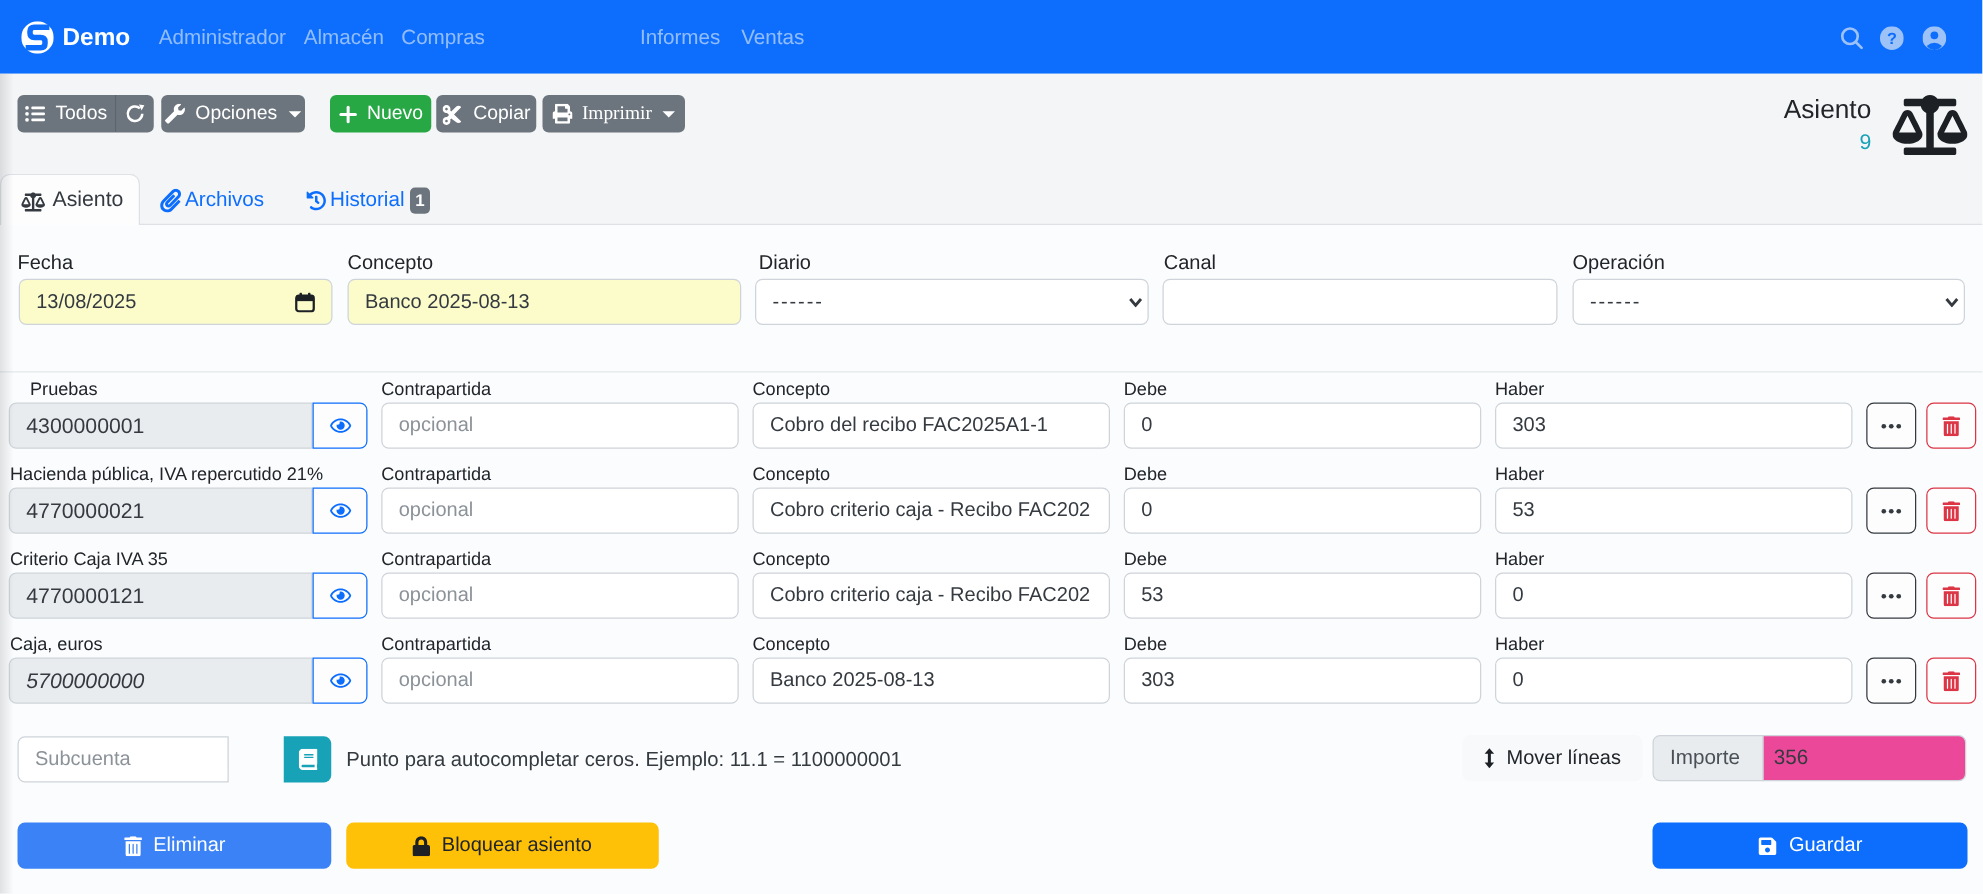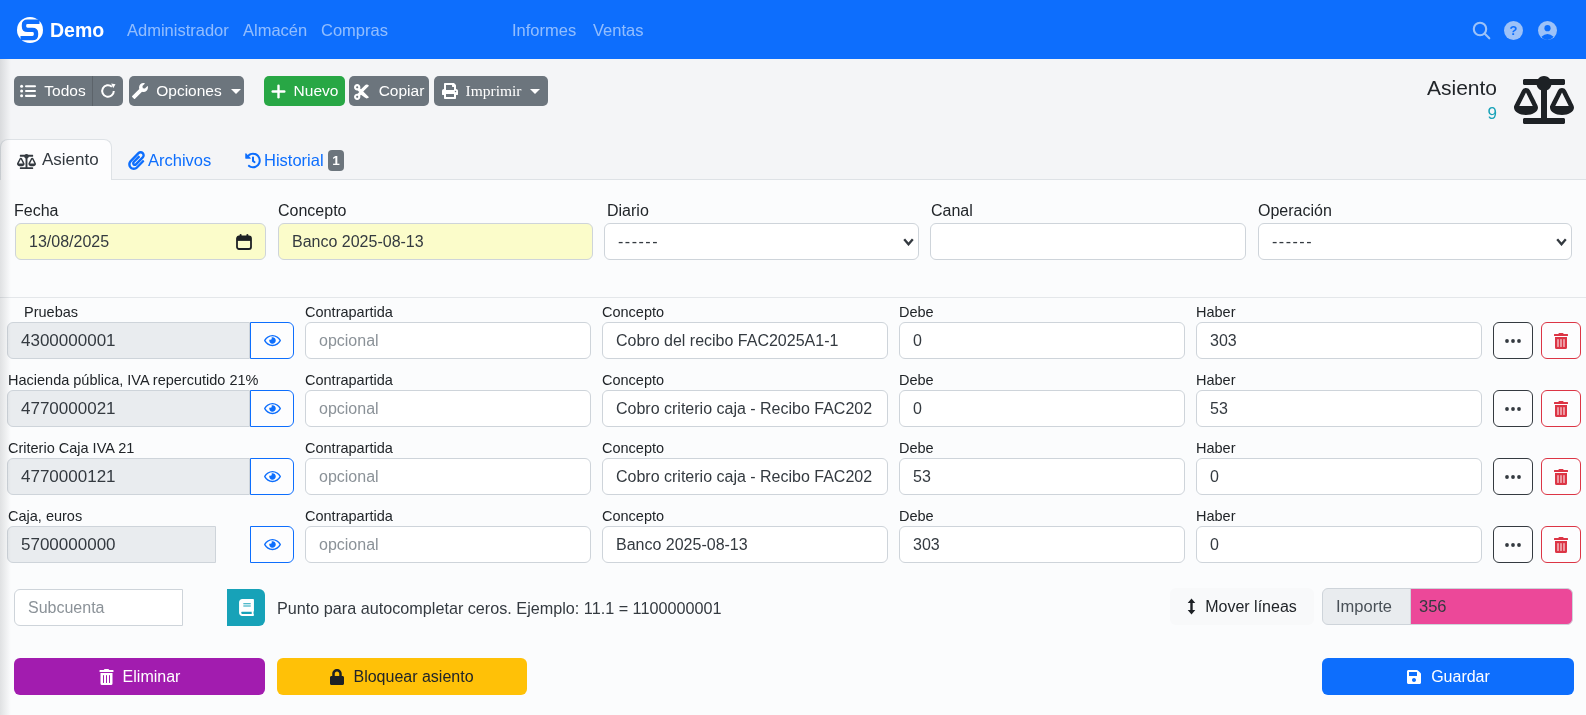--- a/index.html
+++ b/index.html
@@ -186,21 +186,21 @@
       <circle cx="8" cy="2" r="1.9" fill="#343a40"></circle>
       <circle cx="14" cy="2" r="1.9" fill="#343a40"></circle>
     </svg>
   </div>
 <div class="trashbtn" style="left:1541px;top:390px;">
     <svg width="14" height="16" viewBox="0 0 448 512">
       <path fill="#dc3545" d="M32 464a48 48 0 0 0 48 48h288a48 48 0 0 0 48-48V128H32zm272-256a16 16 0 0 1 32 0v224a16 16 0 0 1-32 0zm-96 0a16 16 0 0 1 32 0v224a16 16 0 0 1-32 0zm-96 0a16 16 0 0 1 32 0v224a16 16 0 0 1-32 0zM432 32H312l-9.4-18.7A24 24 0 0 0 281.1 0H166.8a23.72 23.72 0 0 0-21.4 13.3L136 32H16A16 16 0 0 0 0 48v32a16 16 0 0 0 16 16h416a16 16 0 0 0 16-16V48a16 16 0 0 0-16-16z"></path>
     </svg>
   </div>
 
-<span class="lbl-sm" style="left:8px;top:440px">Criterio Caja IVA 21</span>
+<span class="lbl-sm" style="left:8px;top:440px">Criterio Caja IVA 35</span>
 <span class="lbl-sm" style="left:305px;top:440px">Contrapartida</span>
 <span class="lbl-sm" style="left:602px;top:440px">Concepto</span>
 <span class="lbl-sm" style="left:899px;top:440px">Debe</span>
 <span class="lbl-sm" style="left:1196px;top:440px">Haber</span>
 <div class="inp gray" style="left:7px;top:458px;width:243px;">4770000121</div>
 <div class="eyebtn" style="left:250px;top:458px;">
     <svg width="21" height="15" viewBox="0 0 576 512">
       <path fill="#0d6efd" d="M288 144a110.94 110.94 0 0 0-31.24 5 55.4 55.4 0 0 1 7.24 27 56 56 0 0 1-56 56 55.4 55.4 0 0 1-27-7.24A111.71 111.71 0 1 0 288 144zm284.52 97.4C518.29 135.59 410.93 64 288 64S57.68 135.64 3.48 241.41a32.35 32.35 0 0 0 0 29.19C57.71 376.41 165.07 448 288 448s230.32-71.64 284.52-177.41a32.35 32.35 0 0 0 0-29.19zM288 400c-98.65 0-189.09-55-237.93-144C98.91 167 189.34 112 288 112s189.09 55 237.93 144C477.1 345 386.66 400 288 400z"></path>
     </svg>
   </div>
@@ -219,21 +219,21 @@
     <svg width="14" height="16" viewBox="0 0 448 512">
       <path fill="#dc3545" d="M32 464a48 48 0 0 0 48 48h288a48 48 0 0 0 48-48V128H32zm272-256a16 16 0 0 1 32 0v224a16 16 0 0 1-32 0zm-96 0a16 16 0 0 1 32 0v224a16 16 0 0 1-32 0zm-96 0a16 16 0 0 1 32 0v224a16 16 0 0 1-32 0zM432 32H312l-9.4-18.7A24 24 0 0 0 281.1 0H166.8a23.72 23.72 0 0 0-21.4 13.3L136 32H16A16 16 0 0 0 0 48v32a16 16 0 0 0 16 16h416a16 16 0 0 0 16-16V48a16 16 0 0 0-16-16z"></path>
     </svg>
   </div>
 
 <span class="lbl-sm" style="left:8px;top:508px">Caja, euros</span>
 <span class="lbl-sm" style="left:305px;top:508px">Contrapartida</span>
 <span class="lbl-sm" style="left:602px;top:508px">Concepto</span>
 <span class="lbl-sm" style="left:899px;top:508px">Debe</span>
 <span class="lbl-sm" style="left:1196px;top:508px">Haber</span>
-<div class="inp gray" style="left:7px;top:526px;width:209px;">5700000000</div>
+<div class="inp gray" style="left:7px;top:526px;width:243px;font-style:italic;">5700000000</div>
 <div class="eyebtn" style="left:250px;top:526px;">
     <svg width="21" height="15" viewBox="0 0 576 512">
       <path fill="#0d6efd" d="M288 144a110.94 110.94 0 0 0-31.24 5 55.4 55.4 0 0 1 7.24 27 56 56 0 0 1-56 56 55.4 55.4 0 0 1-27-7.24A111.71 111.71 0 1 0 288 144zm284.52 97.4C518.29 135.59 410.93 64 288 64S57.68 135.64 3.48 241.41a32.35 32.35 0 0 0 0 29.19C57.71 376.41 165.07 448 288 448s230.32-71.64 284.52-177.41a32.35 32.35 0 0 0 0-29.19zM288 400c-98.65 0-189.09-55-237.93-144C98.91 167 189.34 112 288 112s189.09 55 237.93 144C477.1 345 386.66 400 288 400z"></path>
     </svg>
   </div>
 <div class="inp" style="left:305px;top:526px;width:286px;"><span class="ph">opcional</span></div>
 <div class="inp" style="left:602px;top:526px;width:286px;">Banco 2025-08-13</div>
 <div class="inp" style="left:899px;top:526px;width:286px;">303</div>
 <div class="inp" style="left:1196px;top:526px;width:286px;">0</div>
 <div class="dotbtn" style="left:1493px;top:526px;">
@@ -257,21 +257,21 @@
 </div>
 <span class="abs" style="left:277px;top:599px;font-size:16.2px;color:#343a40;">Punto para autocompletar ceros. Ejemplo: 11.1 = 1100000001</span>
 <div class="abs" style="left:1170px;top:588px;width:144px;height:37px;background:#f8f9fa;border-radius:6px;display:flex;align-items:center;justify-content:center;font-size:16px;color:#212529;">
   <svg width="9" height="17" viewBox="0 0 9 17" style="margin-right:9px">
     <path d="M4.5 0.5 L8.3 5 L0.7 5 Z M4.5 16.5 L8.3 12 L0.7 12 Z" fill="#1d2125"></path>
     <rect x="3.3" y="4" width="2.4" height="9" fill="#1d2125"></rect>
   </svg>Mover líneas</div>
 <div class="abs" style="left:1322px;top:588px;width:89px;height:37px;background:#e9ecef;border:1px solid #ced4da;border-radius:6px 0 0 6px;font-size:16.5px;color:#495057;line-height:35px;padding-left:13px;">Importe</div>
 <div class="abs" style="left:1410px;top:588px;width:163px;height:37px;background:#ec4899;border:1px solid #ced4da;border-radius:0 6px 6px 0;font-size:16.5px;color:#343a40;line-height:35px;padding-left:8px;">356</div>
 
-<div class="bigbtn" style="left:14px;top:658px;width:251px;background:#a21caf;color:#fff;">
+<div class="bigbtn" style="left:14px;top:658px;width:251px;background:#3b82f6;color:#fff;">
   <svg width="15" height="16" viewBox="0 0 448 512" style="margin-right:9px">
       <path fill="#fff" d="M32 464a48 48 0 0 0 48 48h288a48 48 0 0 0 48-48V128H32zm272-256a16 16 0 0 1 32 0v224a16 16 0 0 1-32 0zm-96 0a16 16 0 0 1 32 0v224a16 16 0 0 1-32 0zm-96 0a16 16 0 0 1 32 0v224a16 16 0 0 1-32 0zM432 32H312l-9.4-18.7A24 24 0 0 0 281.1 0H166.8a23.72 23.72 0 0 0-21.4 13.3L136 32H16A16 16 0 0 0 0 48v32a16 16 0 0 0 16 16h416a16 16 0 0 0 16-16V48a16 16 0 0 0-16-16z"></path>
     </svg>
   Eliminar</div>
 <div class="bigbtn" style="left:277px;top:658px;width:250px;background:#ffc107;color:#212529;">
   <svg width="14" height="16" viewBox="0 0 448 512" style="margin-right:9px">
       <path fill="#1d2125" d="M400 224h-24v-72C376 68.2 307.8 0 224 0S72 68.2 72 152v72H48c-26.5 0-48 21.5-48 48v192c0 26.5 21.5 48 48 48h352c26.5 0 48-21.5 48-48V272c0-26.5-21.5-48-48-48zm-104 0H152v-72c0-39.7 32.3-72 72-72s72 32.3 72 72v72z"></path>
     </svg>
   Bloquear asiento</div>
 <div class="bigbtn" style="left:1322px;top:658px;width:252px;background:#0d6efd;color:#fff;">

